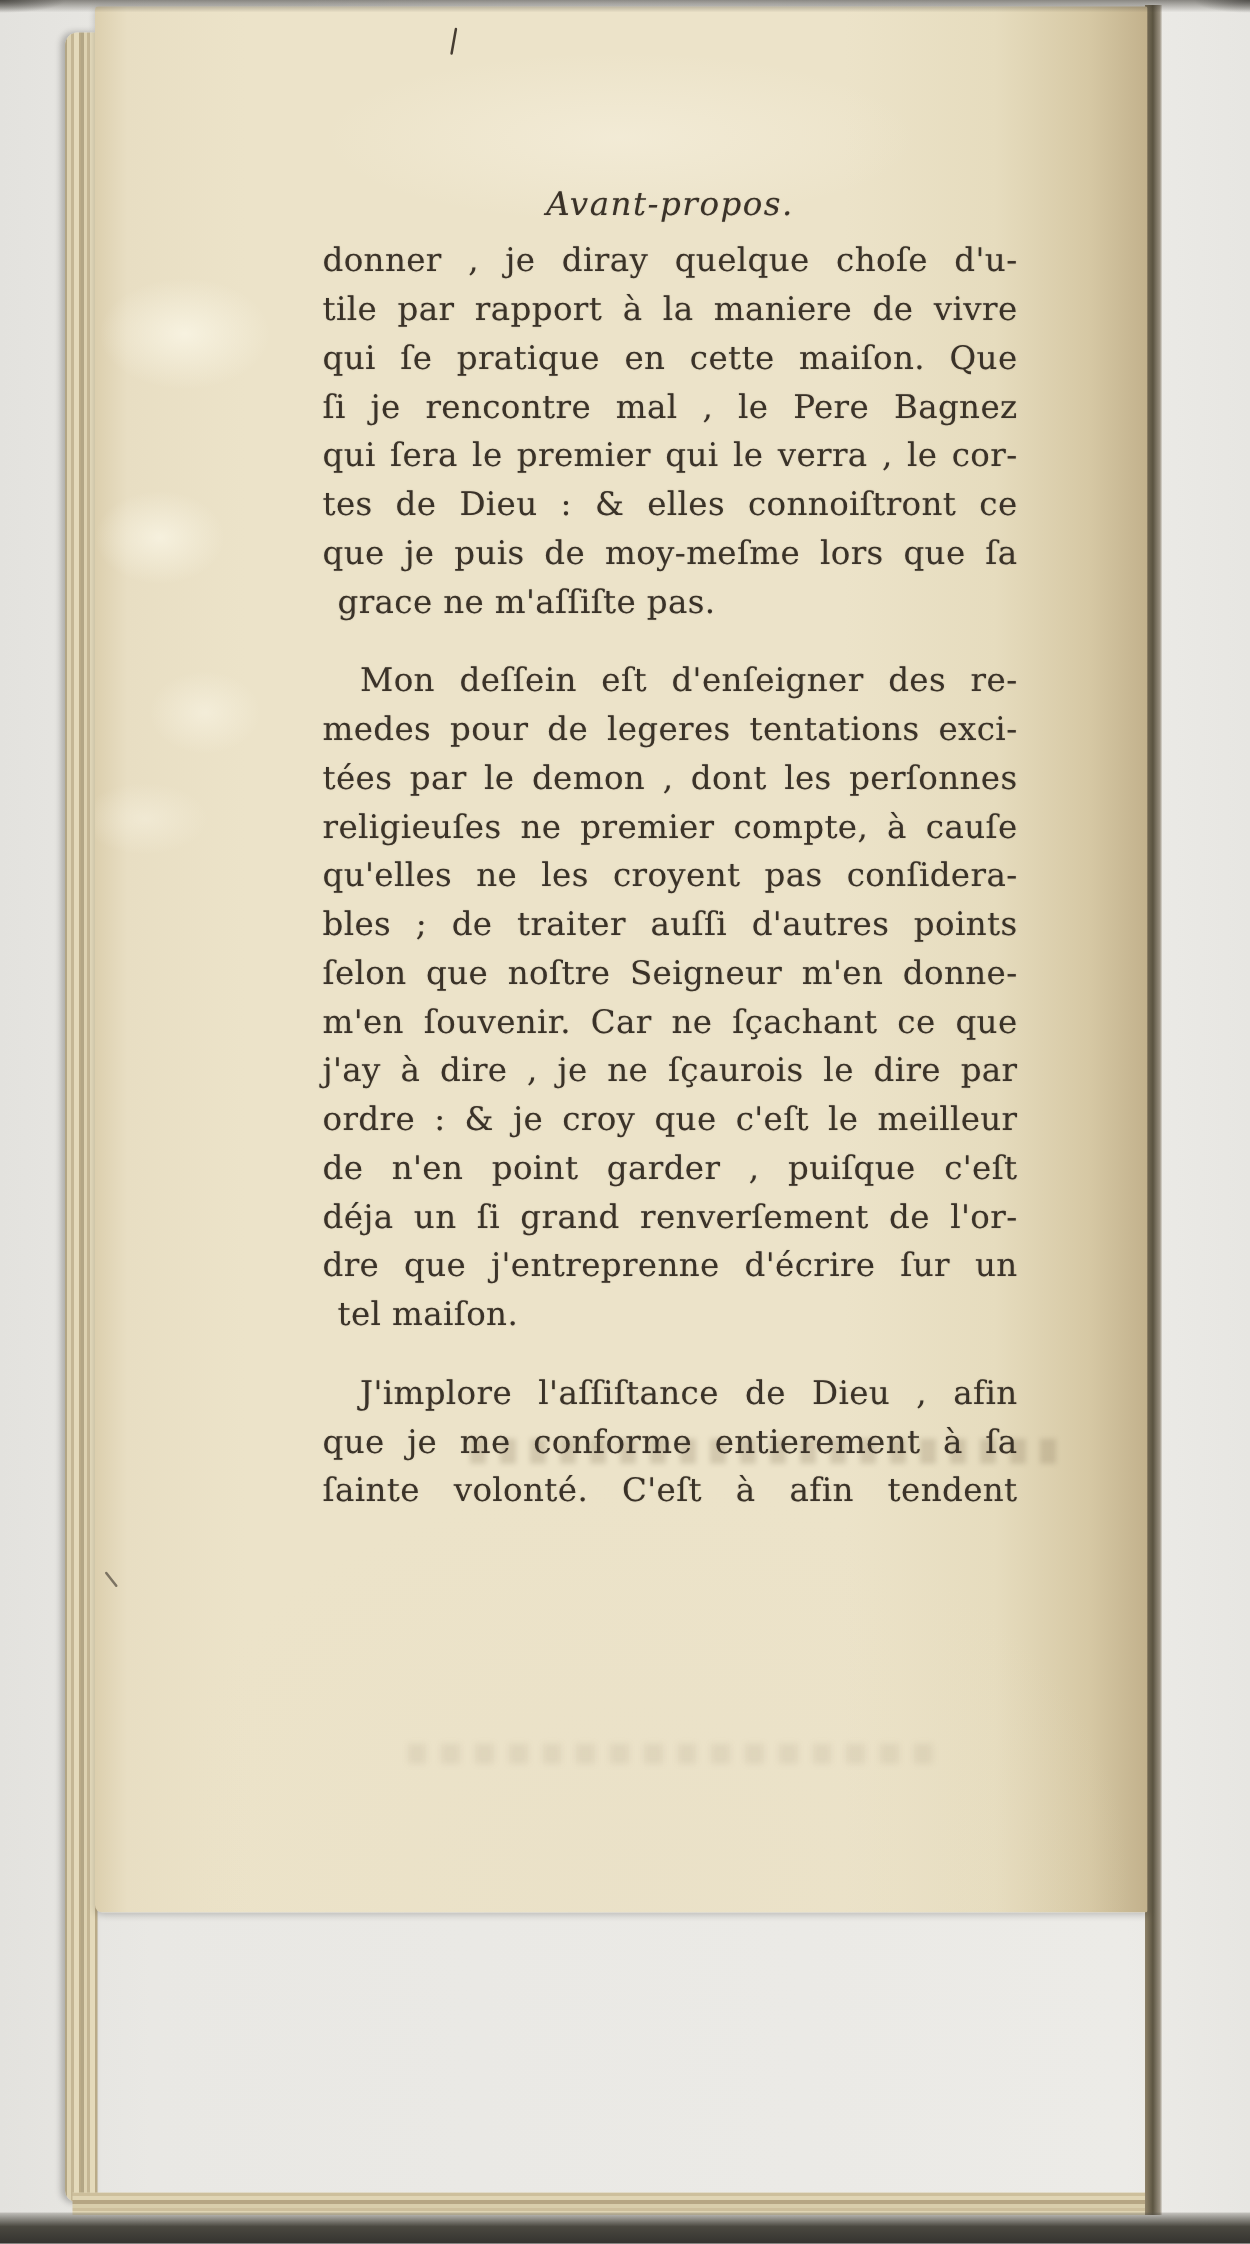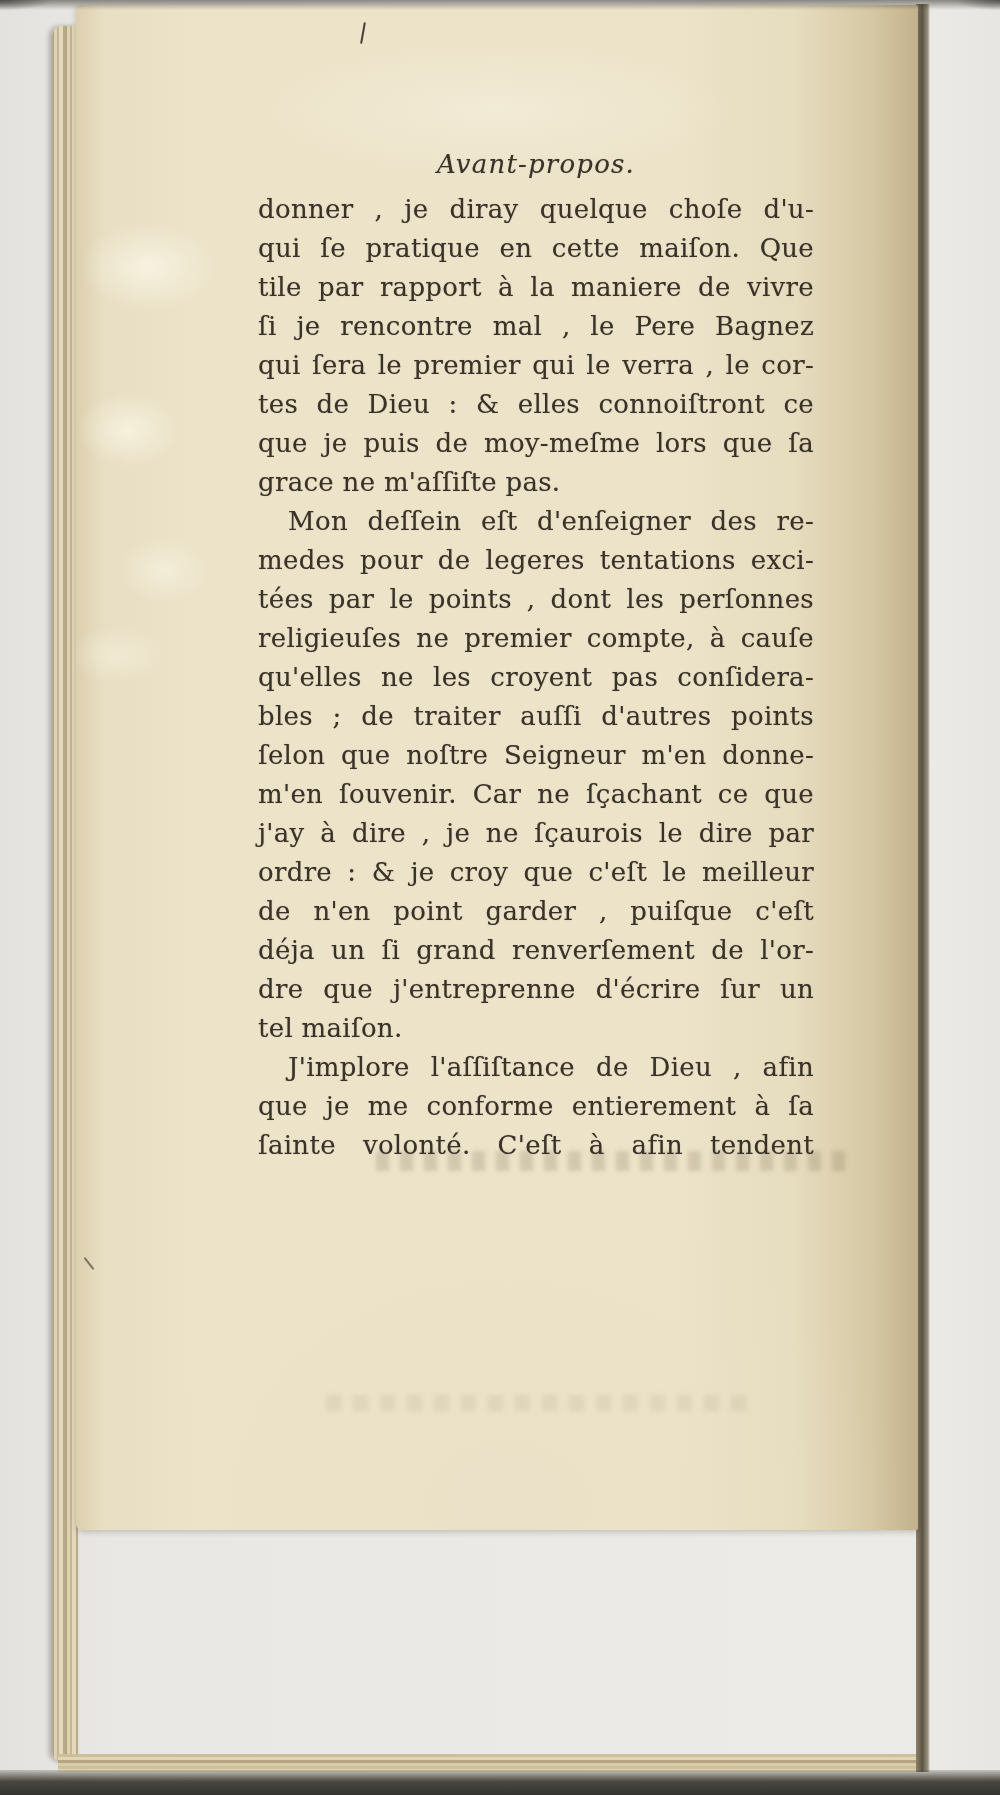--- a/index.html
+++ b/index.html
@@ -72,22 +72,22 @@
     position:absolute; left:182px; top:140px; width:556px; z-index:3;
     color:#3a3228;
     font-size:26px; line-height:39px; letter-spacing:.3px;
     text-shadow:0 0 1px rgba(58,50,40,.35);
   }
   .running-header {
     text-align:center; font-style:italic; font-size:26px; letter-spacing:1.2px;
     height:45px;
   }
   .line { text-align:justify; text-align-last:justify; }
-  .line.end { text-align-last:left; }
-  .line.indent { text-indent:30px; }
+  .line.end { text-align-last:left;margin-left:12px; }
+  .line.indent { text-indent:30px;margin-top:24px; }
 
   
   .ink-mark {
     position:absolute; left:362px; top:22px; width:2px; height:22px; z-index:4;
     background:#463d32; transform:rotate(10deg); border-radius:1px;
   }
   .pen-mark {
     position:absolute; left:88px; top:1256px; width:2px; height:15px; z-index:4;
     background:#5a5146; opacity:.75; transform:rotate(-38deg); border-radius:1px;
   }
@@ -110,33 +110,33 @@
 <div class="page-edges-left"></div>
 <div class="page-edges-bottom"></div>
 <div class="page-right-edge-shadow"></div>
 
 <div class="page">
   <div class="text-area">
     <div class="running-header">Avant-propos.</div>
 
     <div class="para">
       <div class="line">donner , je diray quelque choſe d'u-</div>
+      <div class="line">tile par rapport à la maniere de vivre</div>
       <div class="line">qui ſe pratique en cette maiſon. Que</div>
-      <div class="line">tile par rapport à la maniere de vivre</div>
       <div class="line">ſi je rencontre mal , le Pere Bagnez</div>
       <div class="line">qui ſera le premier qui le verra , le cor-</div>
       <div class="line">tes de Dieu : &amp; elles connoiſtront ce</div>
       <div class="line">que je puis de moy-meſme lors que ſa</div>
       <div class="line end">grace ne m'aſſiſte pas.</div>
     </div>
 
     <div class="para">
       <div class="line indent">Mon deſſein eſt d'enſeigner des re-</div>
       <div class="line">medes pour de legeres tentations exci-</div>
-      <div class="line">tées par le points , dont les perſonnes</div>
+      <div class="line">tées par le demon , dont les perſonnes</div>
       <div class="line">religieuſes ne premier compte, à cauſe</div>
       <div class="line">qu'elles ne les croyent pas conſidera-</div>
       <div class="line">bles ; de traiter auſſi d'autres points</div>
       <div class="line">ſelon que noſtre Seigneur m'en donne-</div>
       <div class="line">m'en ſouvenir. Car ne ſçachant ce que</div>
       <div class="line">j'ay à dire , je ne ſçaurois le dire par</div>
       <div class="line">ordre : &amp; je croy que c'eſt le meilleur</div>
       <div class="line">de n'en point garder , puiſque c'eſt</div>
       <div class="line">déja un ſi grand renverſement de l'or-</div>
       <div class="line">dre que j'entreprenne d'écrire ſur un</div>

